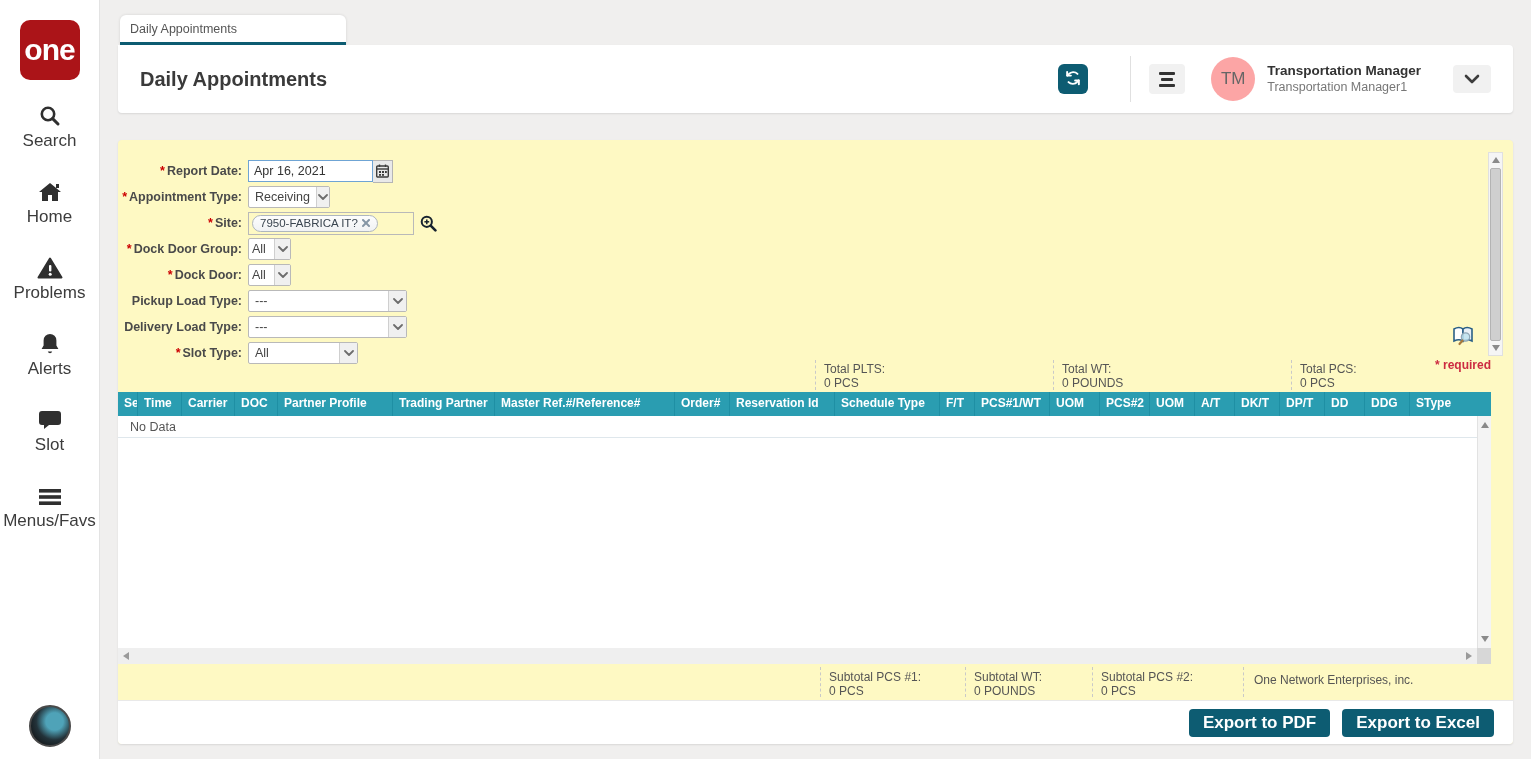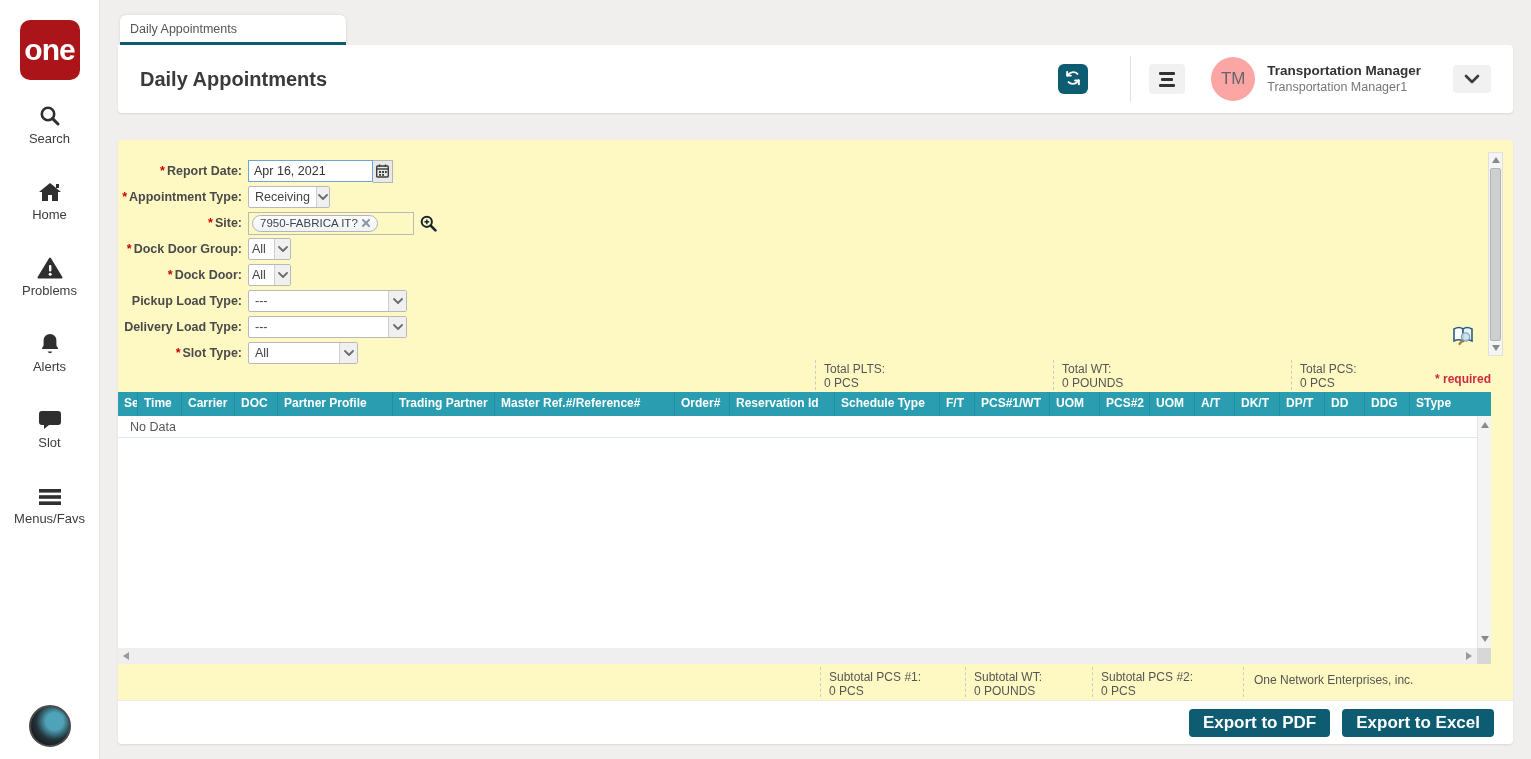--- a/index.html
+++ b/index.html
@@ -17,21 +17,21 @@
     display:flex; flex-direction:column; align-items:center;
   }
   .logo {
     margin-top:20px; width:60px; height:60px; border-radius:10px;
     background:#ab1418; color:#fff; display:flex; align-items:center; justify-content:center;
     font-size:30px; font-weight:bold; letter-spacing:-1px; cursor:pointer;
   }
   .nav { margin-top:22px; display:flex; flex-direction:column; align-items:center; width:100%; }
   .nav-item { height:76px; width:100%; display:flex; flex-direction:column; align-items:center; justify-content:flex-start; cursor:pointer; }
   .nav-item .nicon { height:26px; display:flex; align-items:flex-end; justify-content:center; }
-  .nav-item .nlabel { margin-top:3px; font-size:13px; color:#3c3c3c; }
+  .nav-item .nlabel { margin-top:3px; font-size:17px; color:#3c3c3c; }
   .nav-item.disabled .nlabel { color:#c9c9c9; }
   .user-photo {
     margin-top:auto; margin-bottom:12px; width:42px; height:42px; border-radius:50%;
     border:2px solid #4a4a4a; cursor:pointer;
     background: radial-gradient(circle at 62% 38%, #4fa3b8 0 26%, #23333a 55%, #15191c 80%);
   }
   
   .main { position:absolute; left:118px; top:0; width:1395px; height:759px; }
   .tab {
     position:absolute; left:2px; top:15px; width:226px; height:30px;
@@ -107,21 +107,21 @@
   .fscroll { position:absolute; left:1370px; top:12px; width:15px; height:204px; background:#f5f5f5; border:1px solid #e0e0e0; cursor:pointer; }
   .fscroll .thumb { position:absolute; left:1px; top:15px; width:11px; height:173px; background:#cfcfcf; border:1px solid #b3b3b3; border-radius:2px; }
   .arrow-up, .arrow-dn, .arrow-l, .arrow-r { position:absolute; width:0; height:0; }
   .arrow-up { border-left:4px solid transparent; border-right:4px solid transparent; border-bottom:6px solid #8a8a8a; }
   .arrow-dn { border-left:4px solid transparent; border-right:4px solid transparent; border-top:6px solid #8a8a8a; }
   .arrow-l  { border-top:4px solid transparent; border-bottom:4px solid transparent; border-right:6px solid #9a9a9a; }
   .arrow-r  { border-top:4px solid transparent; border-bottom:4px solid transparent; border-left:6px solid #9a9a9a; }
   
   .totals { position:absolute; left:0; top:218px; width:1395px; height:34px; }
   .tot-cell { position:absolute; top:2px; bottom:2px; border-left:1px dashed #c9c9c9; padding:2px 0 0 8px; line-height:14px; color:#555; font-size:12px; }
-  .required-note { position:absolute; right:22px; top:14px; color:#cc2a41; font-weight:bold; font-size:12px; }
+  .required-note { position:absolute; right:22px; top:0; color:#cc2a41; font-weight:bold; font-size:12px; }
   
   .thead {
     position:absolute; left:0; top:252px; width:1373px; height:24px;
     background:#2a9db1; display:flex; overflow:hidden;
   }
   .th {
     color:#fff; font-weight:bold; font-size:12px; padding:4px 0 0 6px;
     border-right:1px solid #1e8fa4; white-space:nowrap; overflow:hidden; cursor:pointer;
   }
   .tbody { position:absolute; left:0; top:276px; width:1359px; height:232px; background:#fff; }

